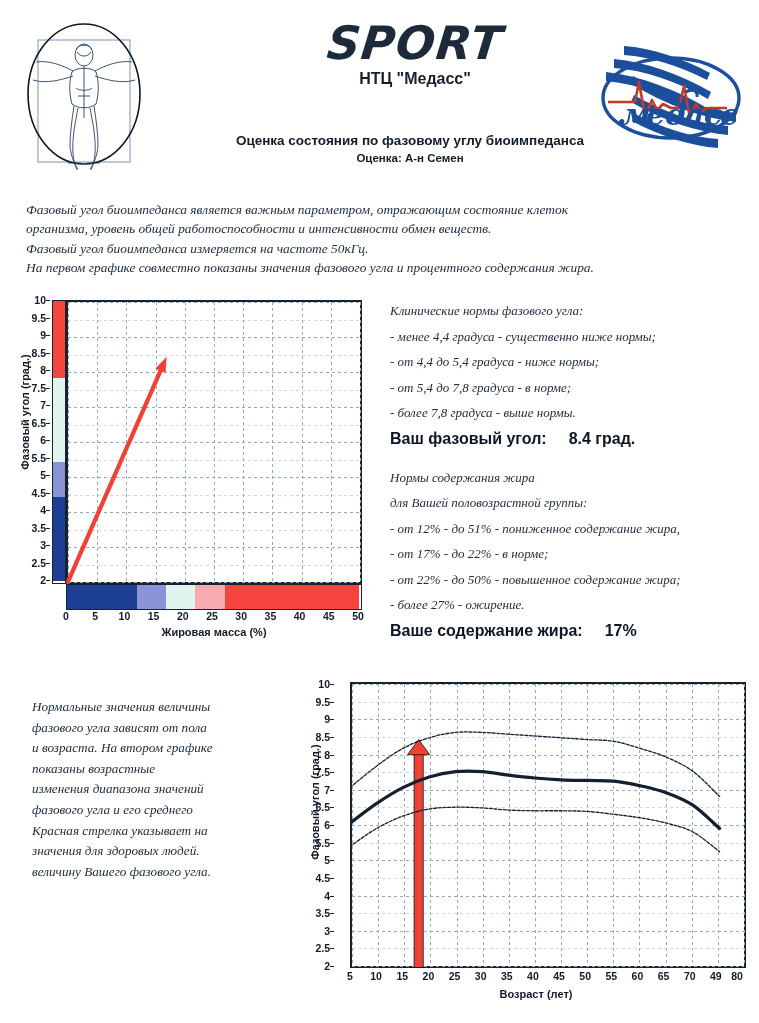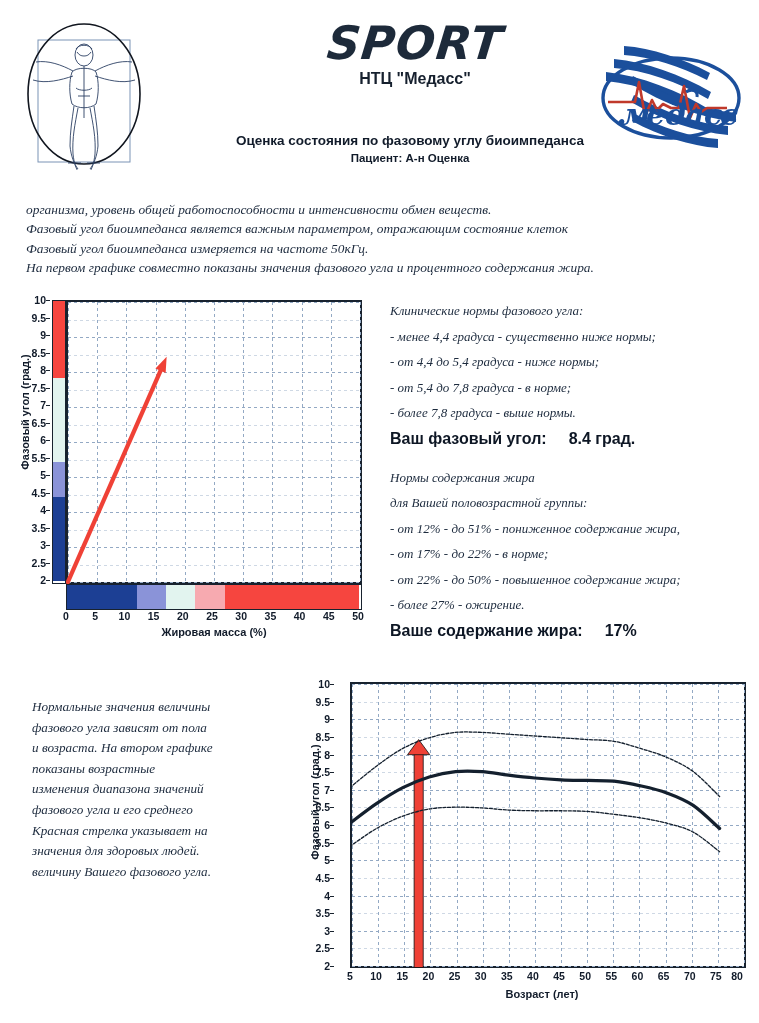--- a/index.html
+++ b/index.html
@@ -75,21 +75,21 @@
      font-size:13.2px;line-height:20.6px;color:#1c2a3d;}
 
   
   #chart2{left:296px;top:676px;width:462px;height:347px;}
   #c2-ylabel{left:-86px;top:120px;width:210px;text-align:center;
      transform:rotate(-90deg);font-size:11px;font-weight:bold;color:#111b2a;}
   #c2-plot{left:54px;top:6px;width:396px;height:286px;background:#fff;
      border:2px solid #18222e;box-sizing:border-box;}
   #c2-yticks{left:0;top:2px;width:38px;height:294px;}
   #c2-xticks{left:54px;top:294px;width:396px;height:20px;}
-  #c2-xlabel{left:48px;top:312px;width:396px;text-align:center;
+  #c2-xlabel{left:42px;top:312px;width:396px;text-align:center;
      font-size:11px;font-weight:bold;color:#111b2a;}
   #c2-svg{left:54px;top:6px;width:396px;height:286px;}
 </style>
 </head>
 <body>
 
 <div id="header" class="abs">
 
   <div id="vitruvian-box" class="abs">
     <svg width="136" height="152" viewBox="0 0 136 152">
@@ -106,21 +106,21 @@
         <path d="M62 90c-3 16-6 30-5 46 1 9 3 15 6 19M74 90c3 16 6 30 5 46-1 9-3 15-6 19"></path>
         <path d="M52 145h13M71 145h13"></path>
         <path d="M60 70c3 3 13 3 16 0M62 78h12"></path>
       </g>
     </svg>
   </div>
 
   <div id="sport-word" class="abs">SPORT</div>
   <div id="company-name" class="abs">НТЦ "Медасс"</div>
   <div id="doc-title" class="abs">Оценка состояния по фазовому углу биоимпеданса</div>
-  <div id="patient-line" class="abs">Пациент: А-н Оценка</div>
+  <div id="patient-line" class="abs">Оценка: А-н Семен</div>
 
   <div id="medass-logo" class="abs">
     <svg width="166" height="145" viewBox="0 0 166 145">
       <g fill="#1b4f9c">
         <path d="M36 20c28 2 58 12 86 27l-3 7C92 40 63 31 36 29z"></path>
         <path d="M26 33c32 3 66 15 97 33l-3 7C90 56 57 44 26 42z"></path>
         <path d="M18 46c35 4 72 18 106 39l-3 7C87 72 52 58 18 55z"></path>
         <path d="M130 122c-28-2-58-12-86-27l3-7c27 14 56 23 83 25z"></path>
         <path d="M140 109c-32-3-66-15-97-33l3-7c30 17 63 29 94 31z"></path>
         <path d="M148 96c-35-4-72-18-106-39l3-7c34 20 69 34 103 37z"></path>
@@ -135,22 +135,22 @@
         <text x="97" y="99" font-size="30">а</text>
         <text x="116" y="99" font-size="30">с</text>
         <text x="132" y="99" font-size="30">с</text>
       </g>
       <path d="M98 66c6-4 12-1 11 5" fill="none" stroke="#1b4f9c" stroke-width="3"></path>
     </svg>
   </div>
 </div>
 
 <div id="intro" class="abs">
+  <div class="ital">Фазовый угол биоимпеданса является важным параметром, отражающим состояние клеток</div>
   <div class="ital">организма, уровень общей работоспособности и интенсивности обмен веществ.</div>
-  <div class="ital">Фазовый угол биоимпеданса является важным параметром, отражающим состояние клеток</div>
   <div class="ital">Фазовый угол биоимпеданса измеряется на частоте 50кГц.</div>
   <div class="ital">На первом графике совместно показаны значения фазового угла и процентного содержания жира.</div>
 </div>
 
 <div id="chart1" class="abs">
   <div id="c1-ylabel" class="abs">Фазовый угол (град.)</div>
   <div id="c1-yticks" class="abs">
       <div class="ytick" style="top: 284px;">2</div>
       <div class="ytickmark" style="top: 284px;"></div>
       <div class="ytick" style="top: 266.5px;">2.5</div>
@@ -372,17 +372,17 @@
       <div class="xtick" style="left: 104.533px;">25</div>
       <div class="xtick" style="left: 130.667px;">30</div>
       <div class="xtick" style="left: 156.8px;">35</div>
       <div class="xtick" style="left: 182.933px;">40</div>
       <div class="xtick" style="left: 209.067px;">45</div>
       <div class="xtick" style="left: 235.2px;">50</div>
       <div class="xtick" style="left: 261.333px;">55</div>
       <div class="xtick" style="left: 287.467px;">60</div>
       <div class="xtick" style="left: 313.6px; text-align: center;">65</div>
       <div class="xtick" style="left: 339.733px;">70</div>
-      <div class="xtick" style="left: 365.867px;">75</div>
+      <div class="xtick" style="left: 365.867px;">49</div>
       <div class="xtick" style="left: 372px; padding-left: 30px;">80</div>
     </div>
   <div id="c2-xlabel" class="abs">Возраст (лет)</div>
 </div>
 
 </body></html>

